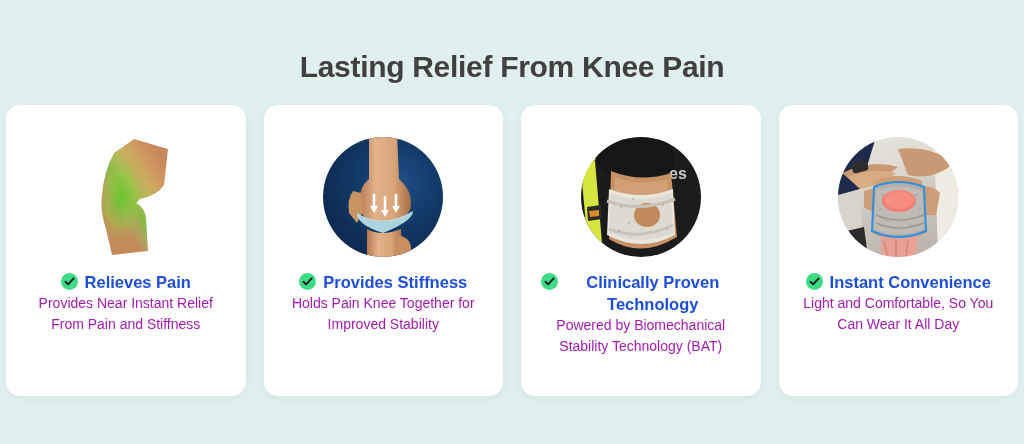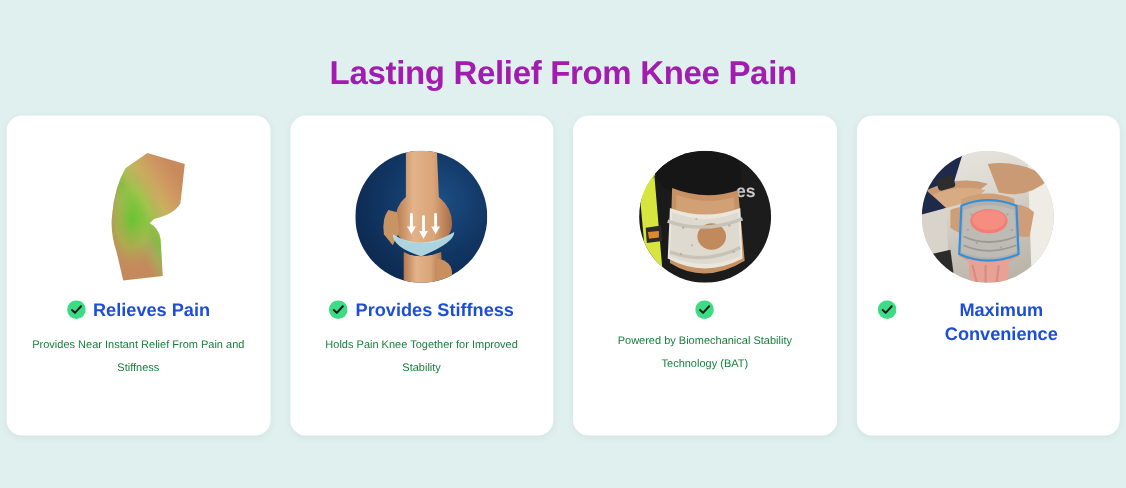--- a/index.html
+++ b/index.html
@@ -18,21 +18,21 @@
 
   .page-title {
     position: absolute;
     top: 48px;
     left: 0;
     width: 1024px;
     text-align: center;
     font-size: 30px;
     font-weight: bold;
     letter-spacing: -0.3px;
-    color: #a21caf;
+    color: #404040;
     line-height: 38px;
   }
 
   .cards-row {
     position: absolute;
     top: 105px;
     left: 6px;
     width: 1012px;
     height: 291px;
     display: flex;
@@ -115,24 +115,24 @@
   }
 
   .check-icon {
     flex: none;
     width: 17px;
     height: 17px;
     margin-top: 2px;
   }
 
   .card-desc {
-    margin-top: 10px;
-    font-size: 10px;
+    margin-top: 0;
+    font-size: 14px;
     line-height: 21px;
-    color: #15803d;
+    color: #a21caf;
     text-align: center;
     max-width: 205px;
   }
 </style>
 </head>
 <body>
 
 <h1 class="page-title">Lasting Relief From Knee Pain</h1>
 
 <div class="cards-row">
@@ -251,20 +251,21 @@
               <circle cx="38" cy="94" r="1"></circle>
           </g>
         </svg>
       </div>
     </div>
     <div class="card-heading">
       <svg class="check-icon" viewBox="0 0 20 20">
         <circle cx="10" cy="10" r="10" fill="#3ddc84"></circle>
         <path d="M5.2 10.3 L8.4 13.4 L14.9 6.4" stroke="#101820" stroke-width="2.1" fill="none" stroke-linecap="round" stroke-linejoin="round"></path>
       </svg>
+      <span>Clinically Proven Technology</span>
     </div>
     <p class="card-desc">Powered by Biomechanical Stability Technology (BAT)</p>
   </div>
 
   <div class="feature-card">
     <div class="card-media">
       <div class="media-circle">
         <div class="photo4-bg"></div>
         <svg viewBox="0 0 120 120" style="position:absolute;inset:0;width:120px;height:120px;">
 
@@ -308,17 +309,18 @@
               <circle cx="82" cy="72" r="0.9"></circle>
           </g>
         </svg>
       </div>
     </div>
     <div class="card-heading">
       <svg class="check-icon" viewBox="0 0 20 20">
         <circle cx="10" cy="10" r="10" fill="#3ddc84"></circle>
         <path d="M5.2 10.3 L8.4 13.4 L14.9 6.4" stroke="#101820" stroke-width="2.1" fill="none" stroke-linecap="round" stroke-linejoin="round"></path>
       </svg>
-      <span>Maximum Convenience</span>
-    </div>
+      <span>Instant Convenience</span>
+    </div>
+    <p class="card-desc">Light and Comfortable, So You Can Wear It All Day</p>
   </div>
 
 </div>
 
 </body></html>

